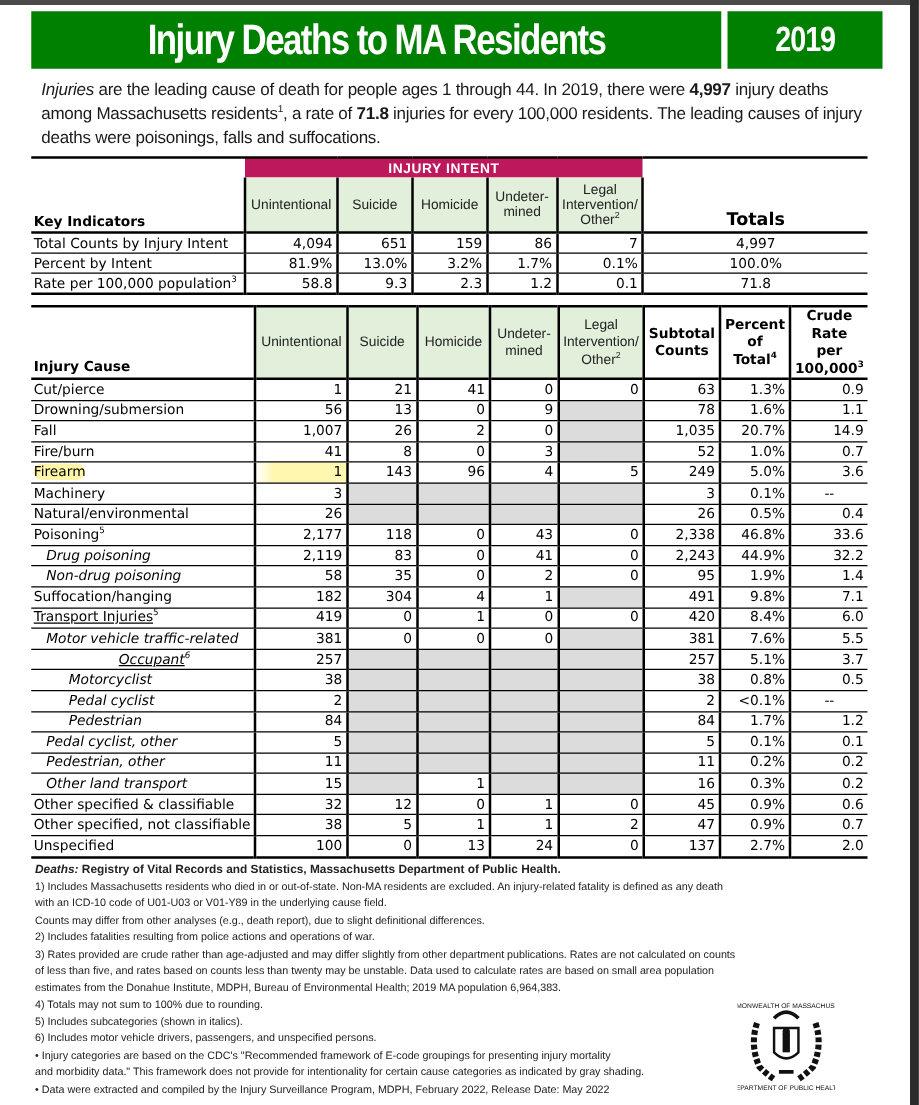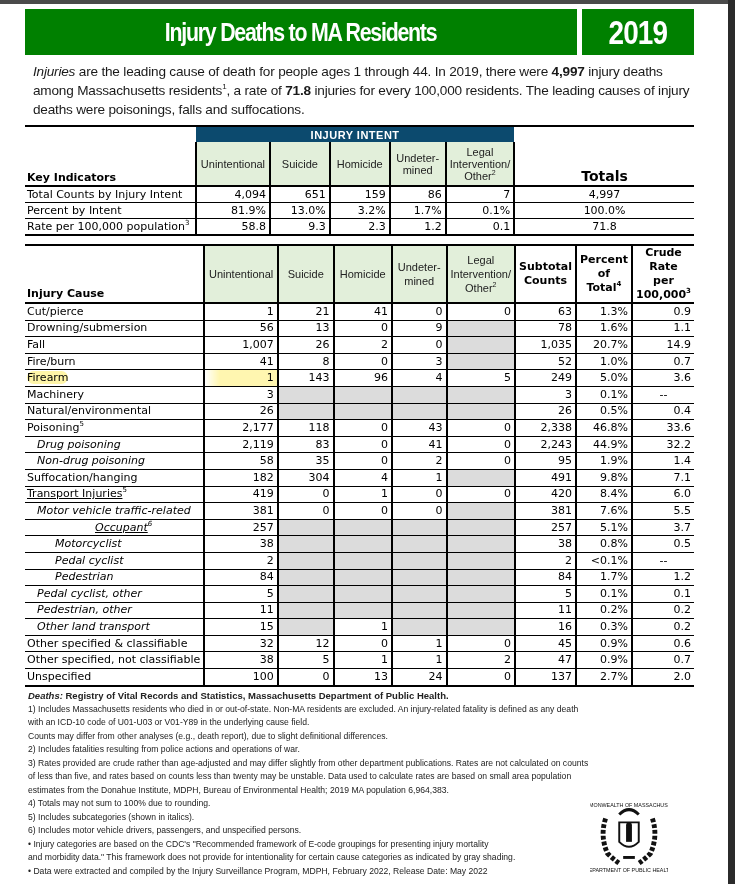--- a/index.html
+++ b/index.html
@@ -2,36 +2,36 @@
 <html><head>
 <meta charset="utf-8">
 <style>
   html,body{margin:0;padding:0;}
   body{width:735px;height:884px;background:#3a3a3a;position:relative;overflow:hidden;font-family:"Liberation Sans",sans-serif;}
   .page{position:absolute;left:0;top:4px;width:728px;height:880px;background:#ffffff;}
   .rightbar{position:absolute;left:728px;top:0;width:7px;height:884px;background:#2b2b2b;}
   .topbar{position:absolute;left:0;top:0;width:735px;height:4px;background:#4a4a4a;}
 
   .banner{position:absolute;top:9px;height:46px;background:#008000;color:#fff;font-weight:bold;display:flex;align-items:center;justify-content:center;font-family:"Liberation Sans Narrow","Liberation Sans",sans-serif;}
-  .banner.title{left:25px;width:552px;font-size:26px;letter-spacing:-1.5px;transform-origin:center;}
-  .banner.year{left:582px;width:112px;font-size:34px;letter-spacing:-1px;}
+  .banner.title{left:25px;width:552px;font-size:34px;letter-spacing:-1.5px;transform-origin:center;}
+  .banner.year{left:582px;width:124px;font-size:28px;letter-spacing:-1px;}
   .banner span{display:inline-block;transform:scaleX(0.82);}
 
   .intro{position:absolute;left:33px;top:62px;width:665px;font-size:13.6px;line-height:19px;color:#1a1a1a;letter-spacing:-0.2px;}
   .intro b{font-weight:bold;}
   .intro i{font-style:italic;font-weight:normal;}
 
   table{border-collapse:collapse;position:absolute;font-family:"Liberation Sans",sans-serif;}
   .cal{font-family:"DejaVu Sans","Liberation Sans",sans-serif;}
 
   
   .ki{left:25px;top:125px;width:669px;}
   .ki td{font-size:11px;height:15px;padding:0 3px;}
   .num{text-align:right;border-left:2px solid #000;border-right:2px solid #000;}
-  .hdr-green{background:#0c4a6e;color:#fff;font-weight:bold;font-size:11.5px;text-align:center;height:17px;letter-spacing:0.5px;}
+  .hdr-green{background:#be185d;color:#fff;font-weight:bold;font-size:11.5px;text-align:center;height:17px;letter-spacing:0.5px;}
   .hdr-lg{background:#e2efda;font-size:9.5px;text-align:center;color:#222;border-left:2px solid #000;border-right:2px solid #000;line-height:12px;}
   .label{font-size:11.5px;color:#000;white-space:nowrap;padding-left:2px !important;}
   .bigh{font-size:14px;font-weight:bold;vertical-align:bottom;padding-bottom:1px !important;}
   .gray{background:#dcdcdc;}
   .totcol{text-align:center;font-size:11px;}
   sup{font-size:7px;vertical-align:super;line-height:0;}
 
   
   .ct{left:25px;top:244px;width:669px;}
   .ct td{font-size:11px;height:15.6px;padding:0 3px;line-height:14px;}

